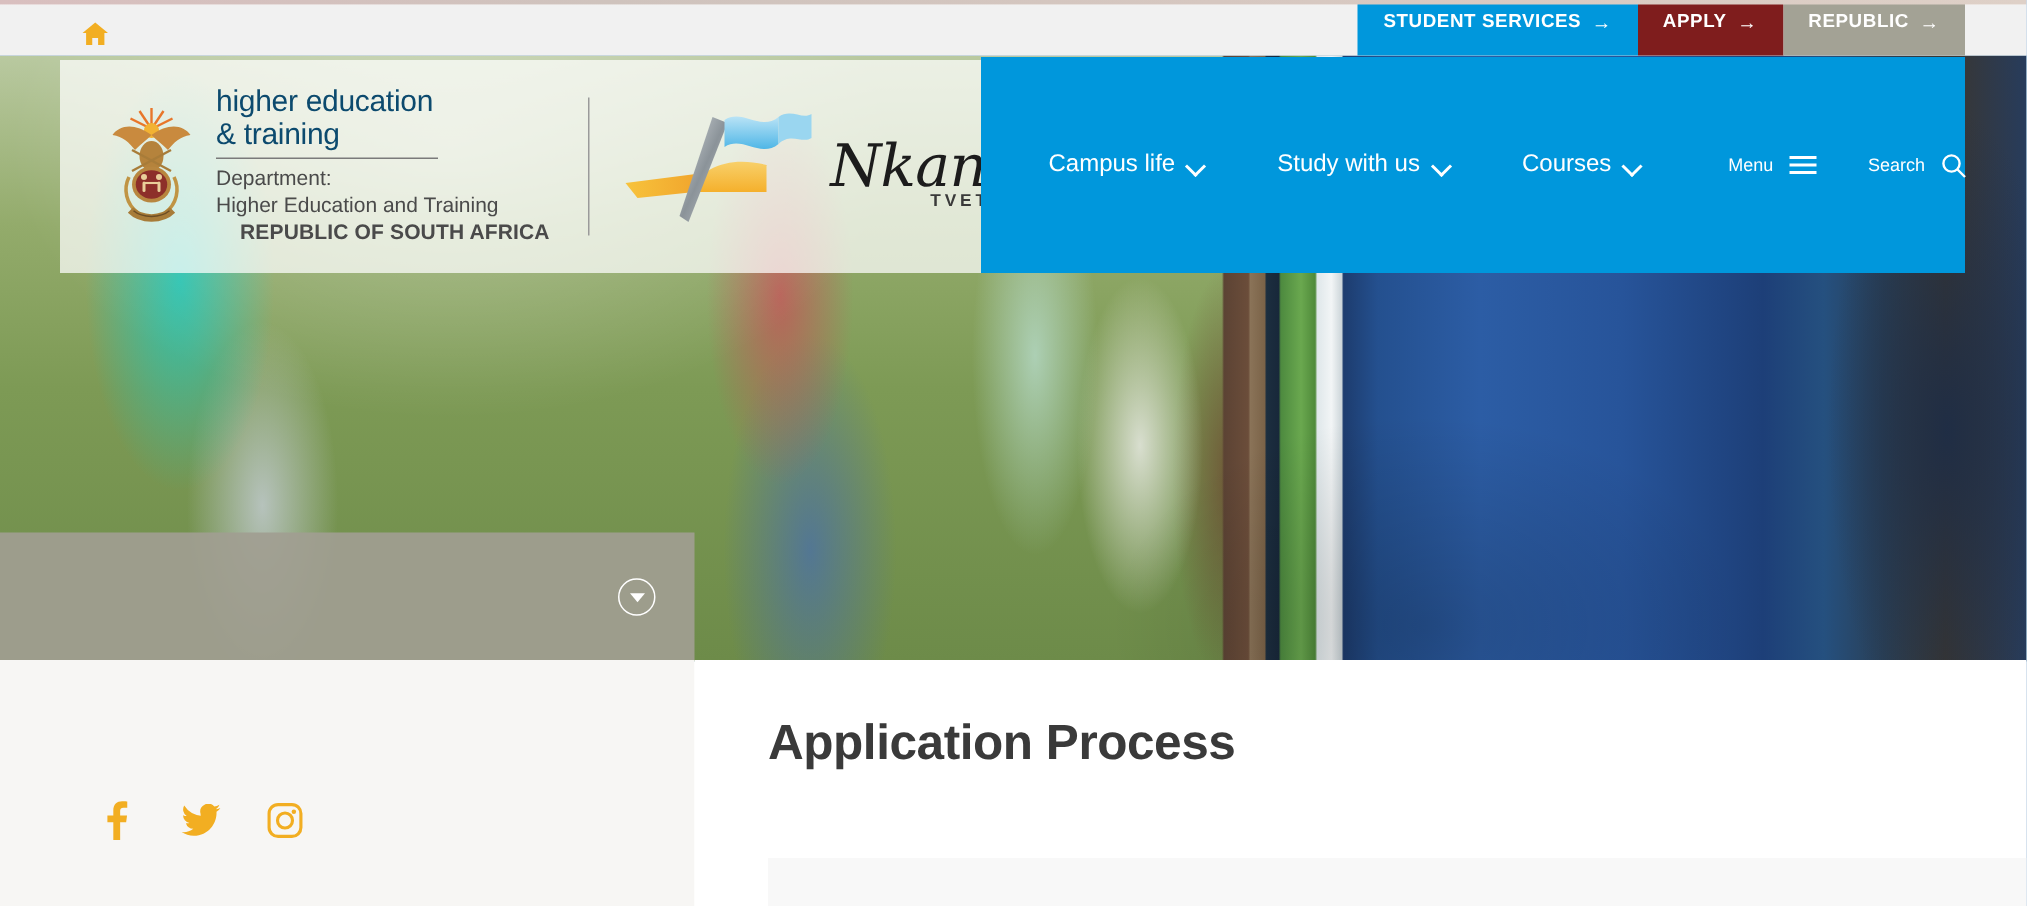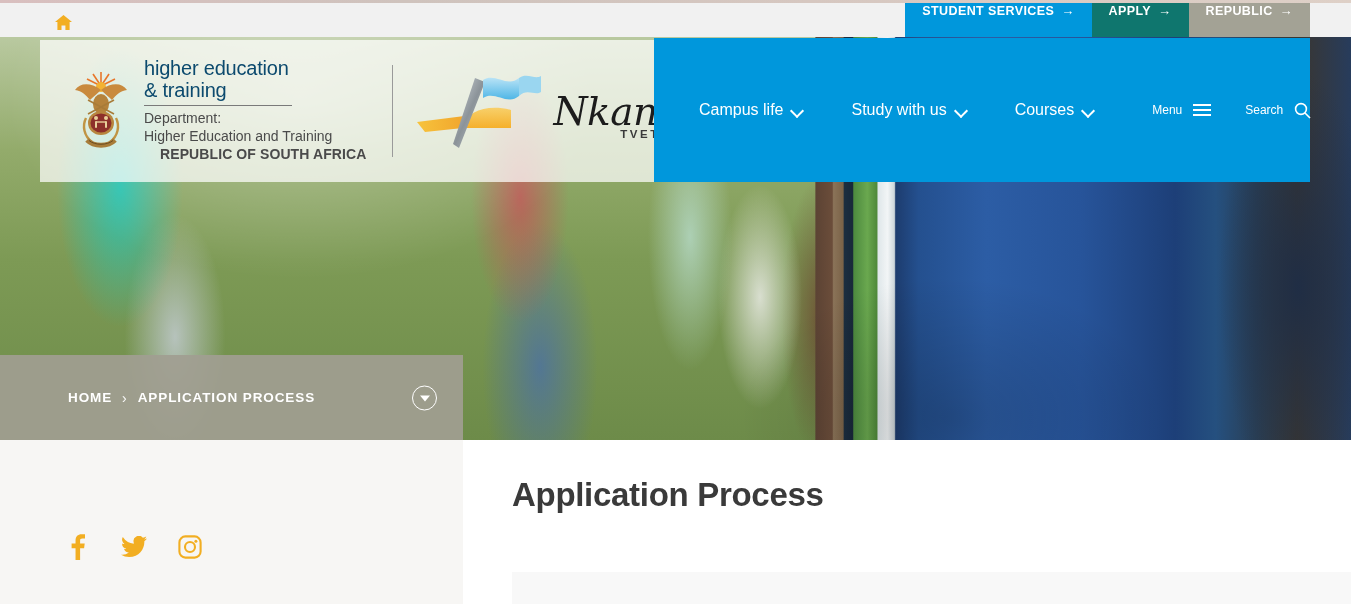--- a/index.html
+++ b/index.html
@@ -55,36 +55,36 @@
   .util-buttons {
     position: absolute;
     right: 41px;
     top: -3px;
     height: 37px;
     display: flex;
     align-items: stretch;
   }
   .util-btn {
     display: flex;
-    align-items: flex-start;
+    align-items: flex-end;
     justify-content: center;
-    padding: 4px 17px;
+    padding: 16px 17px;
     color: #ffffff;
     font-size: 12.5px;
     font-weight: bold;
     letter-spacing: .4px;
     white-space: nowrap;
     cursor: pointer;
     border: none;
     font-family: "Liberation Sans", sans-serif;
     height: 37px;
   }
   .util-btn .arrow { margin-left: 7px; font-size: 13px; line-height: 1; }
   .util-btn.blue  { background: #0097dc; }
-  .util-btn.amber { background: #0f766e; }
+  .util-btn.amber { background: #7f1d1d; }
   .util-btn.grey  { background: #a3a295; }
 
   
   .hero {
     position: absolute;
     top: 37px; left: 0;
     width: 1351px;
     height: 404px;
     overflow: hidden;
     z-index: 5;
@@ -526,25 +526,20 @@
           <svg width="17" height="17" viewBox="0 0 17 17" aria-hidden="true">
             <circle cx="7" cy="7" r="5.4" fill="none" stroke="#ffffff" stroke-width="1.6"></circle>
             <line x1="11" y1="11" x2="16" y2="16" stroke="#ffffff" stroke-width="1.6"></line>
           </svg>
         </span>
       </div>
     </div>
   </div>
 
   <div class="breadcrumb-band">
-    <div class="crumbs">
-      <span class="crumb-link">HOME</span>
-      <span class="sep">›</span>
-      <span>APPLICATION PROCESS</span>
-    </div>
     <div class="scroll-circle">
       <span class="tri"></span>
     </div>
   </div>
 
   <div class="lower">
     <div class="side-rail">
       <div class="social-list">
         <a class="social-link">
           <span>

